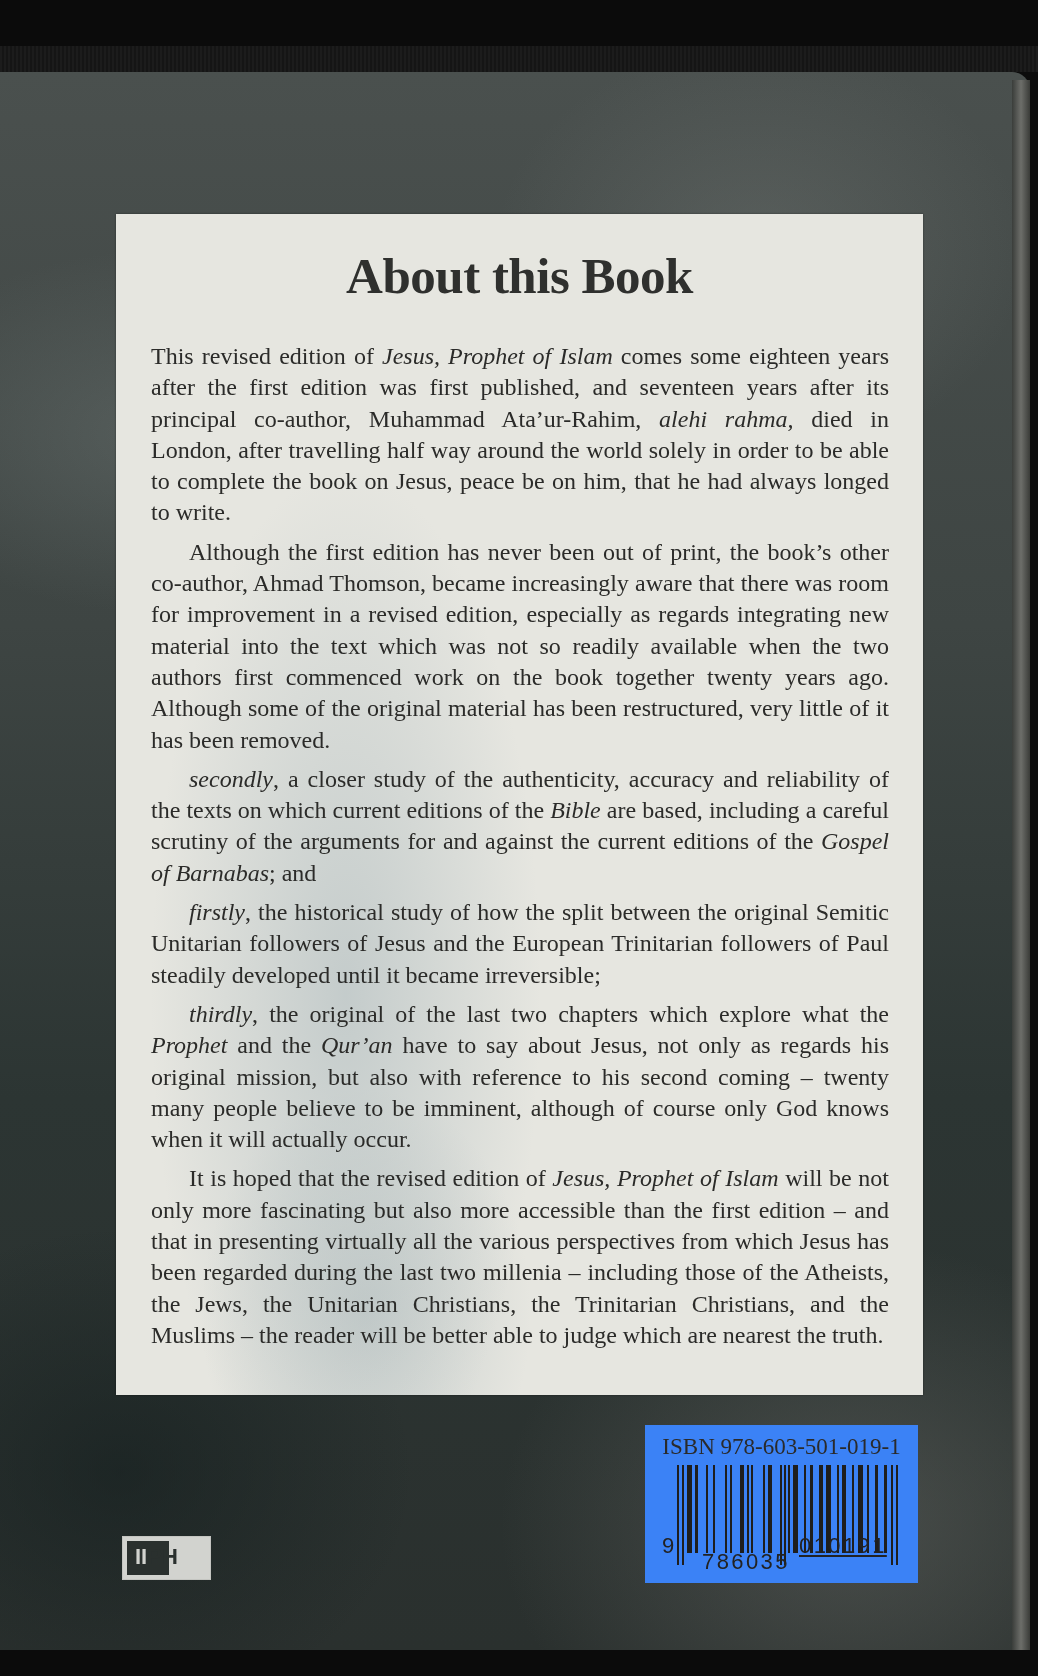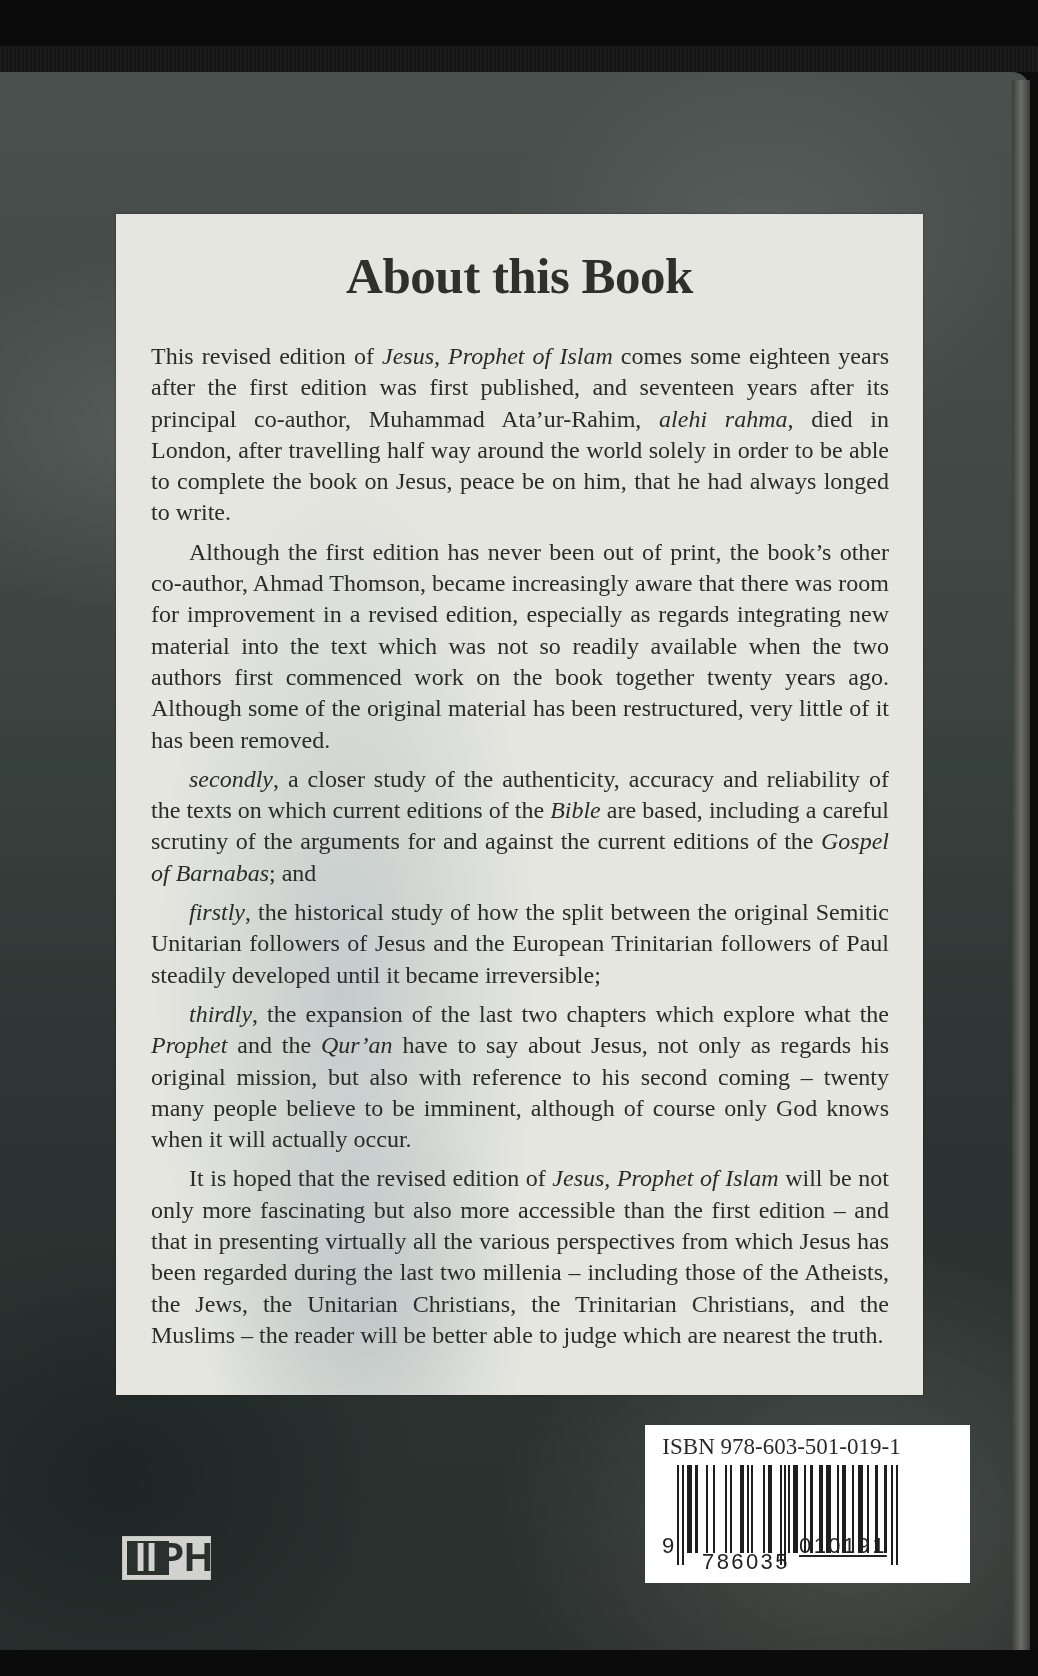--- a/index.html
+++ b/index.html
@@ -46,22 +46,22 @@
   .panel-body {
     position:absolute; left:27px; top:119px; width:754px;
     font-size:24px; line-height:31.3px; color:#2b2b29;
     text-align:justify;
   }
   .panel-body p { margin:8px; }
   .panel-body p.indent { text-indent:38px; }
   .panel-body i { font-style:italic; }
 
   .isbn-label {
-    position:absolute; left:645px; top:1425px; width:325px; height:158px;
-    background:#ffffff;
+    position:absolute; left:645px; top:1425px; width:273px; height:158px;
+    background:#3b82f6;
   }
   .isbn-text {
     position:absolute; left:0; top:8px; width:273px; text-align:center;
     font-size:23px; color:#2a2a2a; line-height:28px;
   }
   .barcode {
     position:absolute; left:32px; top:40px; width:222px; height:100px;
   }
   .barcode-digits {
     position:absolute; left:0; top:108px; width:273px; height:40px;
@@ -72,41 +72,41 @@
   .digit-group1 { position:absolute; left:57px; top:16px; }
   .digit-group2 { position:absolute; left:154px; top:0;text-decoration:underline; }
 
   .publisher-logo {
     position:absolute; left:122px; top:1536px; width:87px; height:42px;
     background:#d2d3cf; border:1px solid #c4c5c1;
   }
   .logo-block { position:absolute; left:4px; top:4px; width:42px; height:34px; background:#2a302e; }
   .logo-text {
     position:absolute; left:12px; top:3px; font-family:"Liberation Sans","DejaVu Sans",sans-serif;
-    font-weight:bold; font-size:40px; line-height:34px; color:#d2d3cf; letter-spacing:0px;text-align:right;
+    font-weight:bold; font-size:22px; line-height:34px; color:#d2d3cf; letter-spacing:0px;text-align:right;
   }
   .logo-text .dark { color:#2a302e; }
 </style>
 </head>
 <body>
 
 <div class="top-bar"></div>
 <div class="top-strip"></div>
 <div class="cover"></div>
 <div class="spine-edge"></div>
 <div class="bottom-bar"></div>
 
 <div class="panel">
   <div class="panel-title">About this Book</div>
   <div class="panel-body">
     <p><span>This revised edition of </span><i>Jesus, Prophet of Islam</i><span> comes some eighteen years after the first edition was first published, and seventeen years after its principal co-author, Muhammad Ata’ur-Rahim, </span><i>alehi rahma,</i><span> died in London, after travelling half way around the world solely in order to be able to complete the book on Jesus, peace be on him, that he had always longed to write.</span></p>
     <p class="indent"><span>Although the first edition has never been out of print, the book’s other co-author, Ahmad Thomson, became increasingly aware that there was room for improvement in a revised edition, especially as regards integrating new material into the text which was not so readily available when the two authors first commenced work on the book together twenty years ago. Although some of the original material has been restructured, very little of it has been removed.</span></p>
     <p class="indent"><i>secondly</i><span>, a closer study of the authenticity, accuracy and reli­ability of the texts on which current editions of the </span><i>Bible</i><span> are based, including a careful scrutiny of the arguments for and against the current editions of the </span><i>Gospel of Barnabas</i><span>; and</span></p>
     <p class="indent"><i>firstly</i><span>, the historical study of how the split between the original Semitic Unitarian followers of Jesus and the European Trinitarian followers of Paul steadily developed until it became irreversible;</span></p>
-    <p class="indent"><i>thirdly</i><span>, the expansion of the last two chapters which explore what the </span><i>Prophet</i><span> and the </span><i>Qur’an</i><span> have to say about Jesus, not only as regards his original mission, but also with reference to  his sec­ond coming – twenty many people believe to be imminent, although of course only God knows when it will actually occur.</span></p>
+    <p class="indent"><i>thirdly</i><span>, the original of the last two chapters which explore what the </span><i>Prophet</i><span> and the </span><i>Qur’an</i><span> have to say about Jesus, not only as regards his original mission, but also with reference to  his sec­ond coming – twenty many people believe to be imminent, although of course only God knows when it will actually occur.</span></p>
     <p class="indent"><span>It is hoped that the revised edition of </span><i>Jesus, Prophet of Islam</i><span> will be not only more fascinating but also more accessible than the first edition – and that in presenting virtually all the various perspec­tives from which Jesus has been regarded during the last two millenia – including those of the Atheists, the Jews, the Unitarian Christians, the Trinitarian Christians, and the Muslims – the reader will be better able to judge which are nearest the truth.</span></p>
   </div>
 </div>
 
 <div class="isbn-label">
   <div class="isbn-text">ISBN 978-603-501-019-1</div>
   <svg class="barcode" viewBox="0 0 222 100" preserveAspectRatio="none">
     <g fill="#1e1e1e">
       <rect x="0" y="0" width="2" height="100"></rect>
       <rect x="5" y="0" width="2" height="100"></rect>

